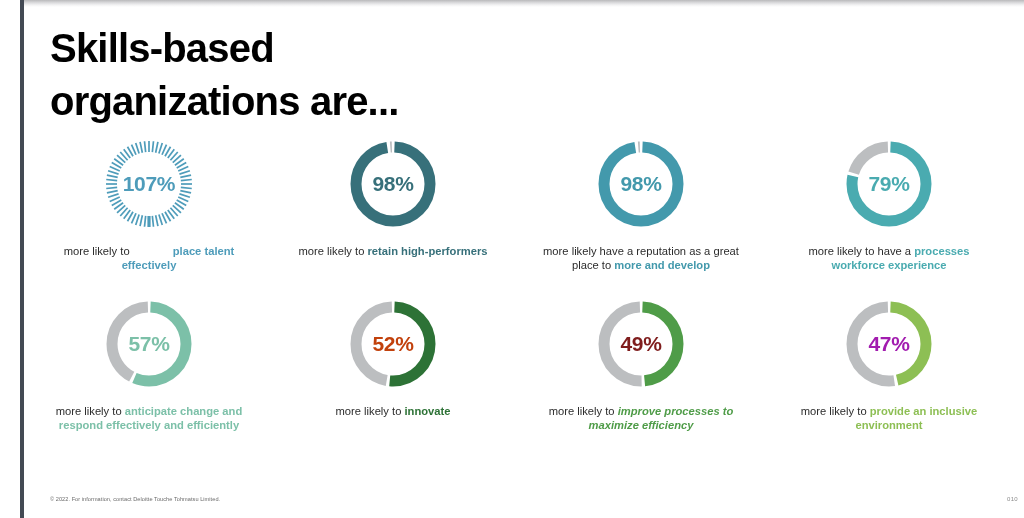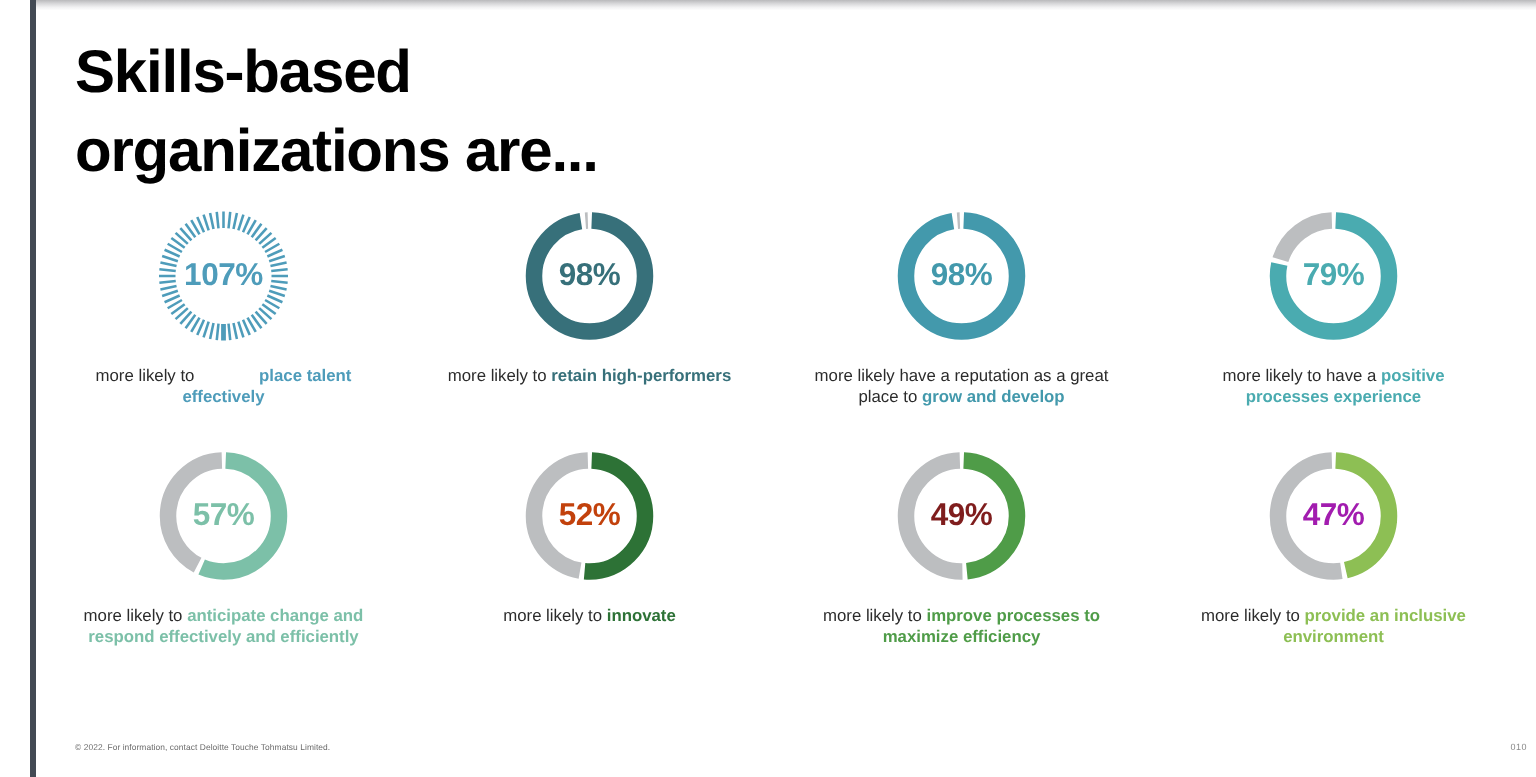--- a/index.html
+++ b/index.html
@@ -228,31 +228,31 @@
         <div class="caption"><span>more likely to </span><span class="hl" style="color: rgb(55, 112, 122);">retain high-performers</span></div>
       </div>
       <div class="stat c3">
         <div class="donut-wrap">
           <svg width="96" height="96" viewBox="0 0 96 96">
             <circle cx="48" cy="48" r="37" fill="none" stroke="#bcbec0" stroke-width="11" stroke-dasharray="1.6495571273128942 230.8282992383318" stroke-dashoffset="-229.32829923833182" transform="rotate(-90 48 48)"></circle>
             <circle cx="48" cy="48" r="37" fill="none" stroke="#4399ac" stroke-width="11" stroke-dasharray="224.82829923833182 7.649557127312875" stroke-dashoffset="-1.5" transform="rotate(-90 48 48)"></circle>
           </svg>
           <div class="donut-label" style="color: rgb(67, 153, 172);">98%</div>
         </div>
-        <div class="caption"><span>more likely have a reputation as a great place to </span><span class="hl" style="color: rgb(67, 153, 172);">grow and develop</span></div>
+        <div class="caption"><span>more likely have a reputation as a great place to </span><span class="hl" style="color: rgb(67, 153, 172);">more and develop</span></div>
       </div>
       <div class="stat c4">
         <div class="donut-wrap">
           <svg width="96" height="96" viewBox="0 0 96 96">
             <circle cx="48" cy="48" r="37" fill="none" stroke="#bcbec0" stroke-width="11" stroke-dasharray="45.82034983678539 186.6575065288593" stroke-dashoffset="-185.1575065288593" transform="rotate(-90 48 48)"></circle>
             <circle cx="48" cy="48" r="37" fill="none" stroke="#4aabb0" stroke-width="11" stroke-dasharray="180.6575065288593 51.8203498367854" stroke-dashoffset="-1.5" transform="rotate(-90 48 48)"></circle>
           </svg>
           <div class="donut-label" style="color: rgb(74, 171, 176);">79%</div>
         </div>
-        <div class="caption"><span>more likely to have a </span><span class="hl" style="color: rgb(74, 171, 176);">positive processes experience</span></div>
+        <div class="caption"><span>more likely to have a </span><span class="hl" style="color: rgb(74, 171, 176);">processes workforce experience</span></div>
       </div>
       <div class="stat c1">
         <div class="donut-wrap">
           <svg width="96" height="96" viewBox="0 0 96 96">
             <circle cx="48" cy="48" r="37" fill="none" stroke="#bcbec0" stroke-width="11" stroke-dasharray="96.96547823722722 135.51237812841748" stroke-dashoffset="-134.01237812841748" transform="rotate(-90 48 48)"></circle>
             <circle cx="48" cy="48" r="37" fill="none" stroke="#7cc0a8" stroke-width="11" stroke-dasharray="129.51237812841748 102.96547823722722" stroke-dashoffset="-1.5" transform="rotate(-90 48 48)"></circle>
           </svg>
           <div class="donut-label" style="color: rgb(124, 192, 168);">57%</div>
         </div>
         <div class="caption"><span>more likely to </span><span class="hl" style="color: rgb(124, 192, 168);">anticipate change and respond effectively and efficiently</span></div>
@@ -268,21 +268,21 @@
         <div class="caption"><span>more likely to </span><span class="hl" style="color: rgb(45, 114, 54);">innovate</span></div>
       </div>
       <div class="stat c3">
         <div class="donut-wrap">
           <svg width="96" height="96" viewBox="0 0 96 96">
             <circle cx="48" cy="48" r="37" fill="none" stroke="#bcbec0" stroke-width="11" stroke-dasharray="115.5637067464788 116.9141496191659" stroke-dashoffset="-115.41414961916591" transform="rotate(-90 48 48)"></circle>
             <circle cx="48" cy="48" r="37" fill="none" stroke="#4f9c48" stroke-width="11" stroke-dasharray="110.91414961916591 121.56370674647879" stroke-dashoffset="-1.5" transform="rotate(-90 48 48)"></circle>
           </svg>
           <div class="donut-label" style="color: #7f1d1d;">49%</div>
         </div>
-        <div class="caption"><span>more likely to </span><span class="hl" style="color: rgb(79, 156, 72);">improve processes to maximize efficiency</span></div>
+        <div class="caption"><span>more likely to </span><span class="hl" style="color: rgb(79, 156, 72); font-style: italic;">improve processes to maximize efficiency</span></div>
       </div>
       <div class="stat c4">
         <div class="donut-wrap">
           <svg width="96" height="96" viewBox="0 0 96 96">
             <circle cx="48" cy="48" r="37" fill="none" stroke="#bcbec0" stroke-width="11" stroke-dasharray="120.21326387379169 112.26459249185301" stroke-dashoffset="-110.764592491853" transform="rotate(-90 48 48)"></circle>
             <circle cx="48" cy="48" r="37" fill="none" stroke="#8dbf54" stroke-width="11" stroke-dasharray="106.264592491853 126.2132638737917" stroke-dashoffset="-1.5" transform="rotate(-90 48 48)"></circle>
           </svg>
           <div class="donut-label" style="color: #a21caf;">47%</div>
         </div>
         <div class="caption"><span>more likely to </span><span class="hl" style="color: rgb(141, 191, 84);">provide an inclusive environment</span></div>

